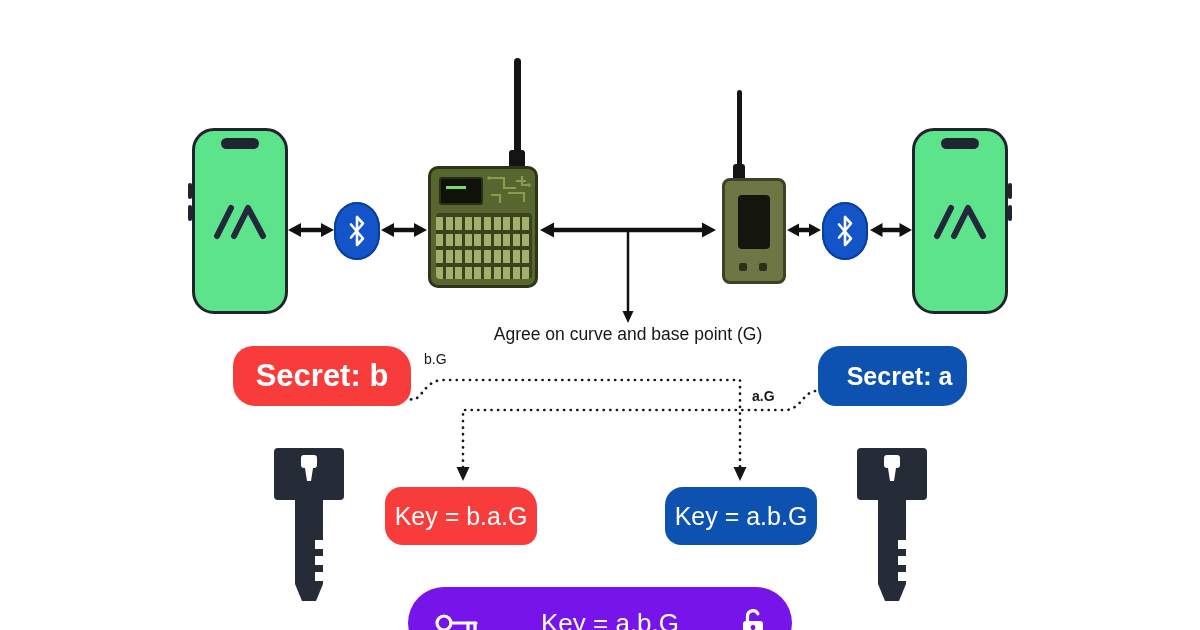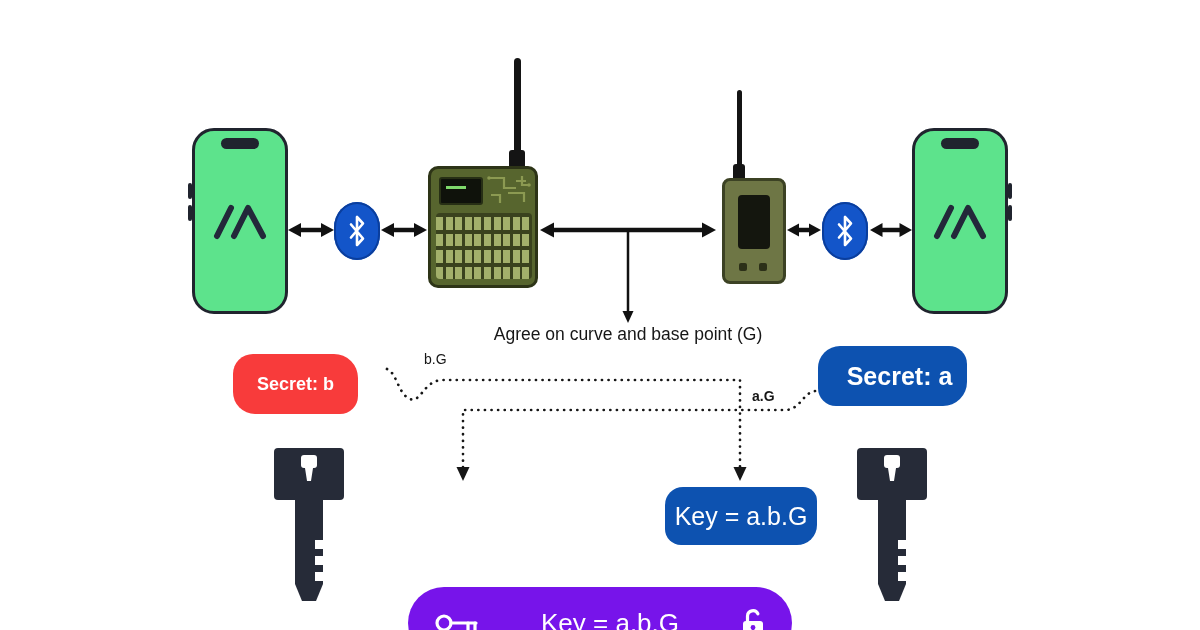--- a/index.html
+++ b/index.html
@@ -60,22 +60,22 @@
   
   .agree{position:absolute;left:628px;top:280px;transform:translateX(-50%);
     font-size:17.5px;color:#161616;white-space:nowrap;}
   .math-label{position:absolute;font-size:14px;color:#161616;}
   #label-bg{left:424px;top:307px;}
   #label-ag{left:752px;top:344px;font-weight:bold;}
 
   
   .box{position:absolute;display:flex;align-items:center;justify-content:center;
     color:#fff;box-sizing:border-box;}
-  #secret-b{left:233px;top:310px;width:125px;height:60px;background:#f83b3b;
-    border-radius:20px 24px 18px 22px;font-weight:700;font-size:18px;}
+  #secret-b{left:233px;top:302px;width:178px;height:60px;background:#f83b3b;
+    border-radius:20px 24px 18px 22px;font-weight:700;font-size:31px;}
   #secret-a{left:818px;top:302px;width:149px;height:60px;background:#0d52b0;
     border-radius:22px 18px 24px 18px;font-weight:700;font-size:25px;padding-left:14px;}
   #key-b{left:385px;top:443px;width:152px;height:58px;background:#f83b3b;
     border-radius:16px 20px 14px 18px;font-size:25px;}
   #key-a{left:665px;top:443px;width:152px;height:58px;background:#0d52b0;
     border-radius:18px 14px 20px 16px;font-size:25px;}
 
   
   #exchange{position:absolute;left:0;top:0;pointer-events:none;}
 
@@ -183,20 +183,23 @@
     <polygon points="463,437 456.5,423 469.5,423" fill="#161616"></polygon>
   </svg>
 
   <div class="box" id="secret-b">
     <span>Secret: b</span>
   </div>
   <div class="box" id="secret-a">
     <span>Secret: a</span>
   </div>
 
+  <div class="box" id="key-b">
+    <span>Key = b.a.G</span>
+  </div>
   <div class="box" id="key-a">
     <span>Key = a.b.G</span>
   </div>
 
   <svg class="big-key" id="key-icon-left" width="78" height="154" viewBox="0 0 78 154">
     <rect x="4" y="0" width="70" height="52" rx="4" fill="#262b38"></rect>
     <rect x="25" y="50" width="28" height="86" fill="#262b38"></rect>
     <polygon points="25,136 53,136 46,153 32,153" fill="#262b38"></polygon>
     <rect x="31" y="7" width="16" height="13" rx="3" fill="#ffffff"></rect>
     <polygon points="35,20 43,20 41,33 37,33" fill="#ffffff"></polygon>

